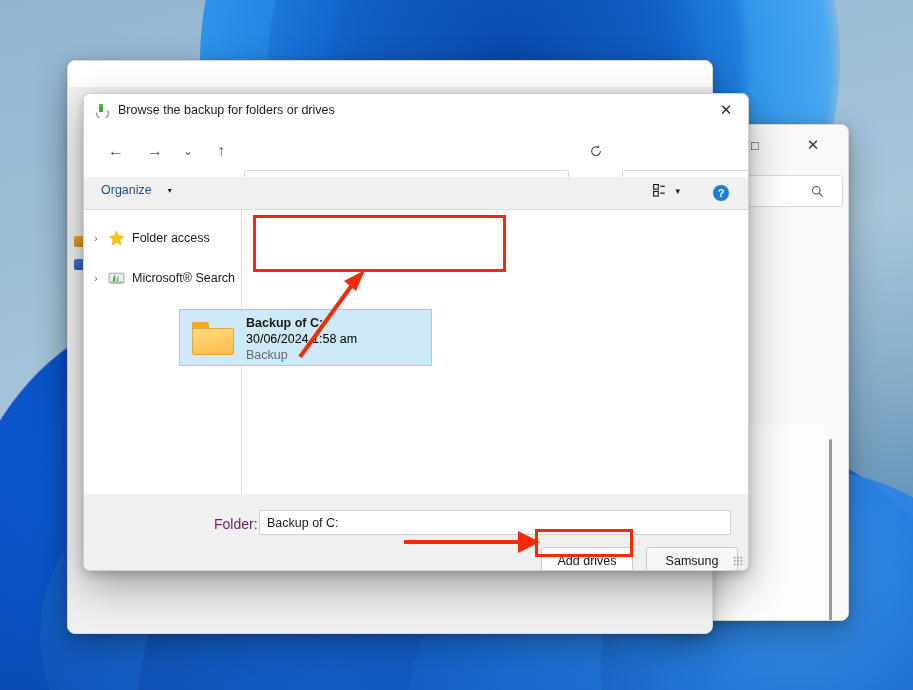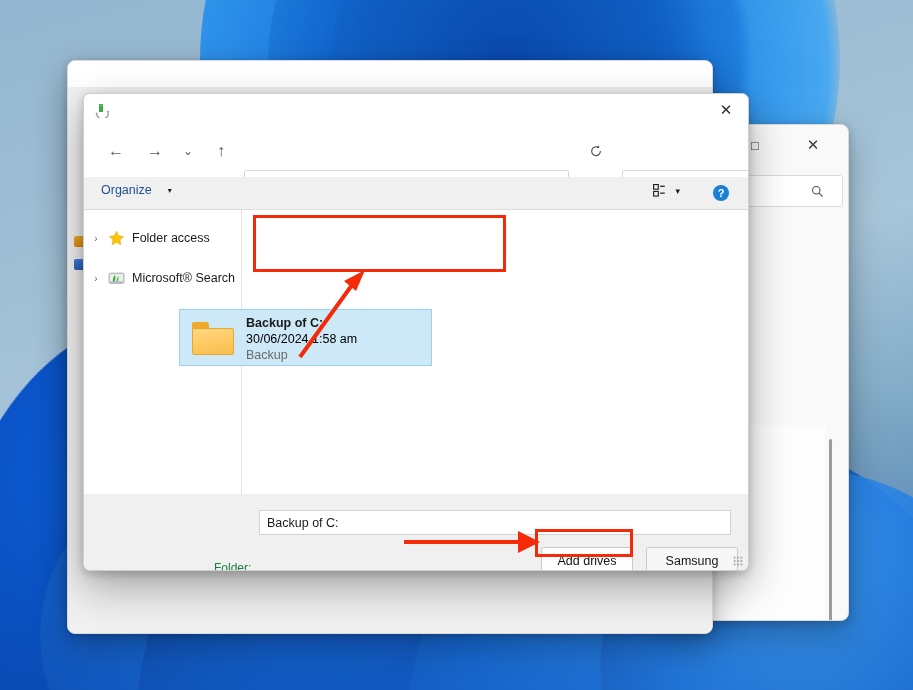--- a/index.html
+++ b/index.html
@@ -112,21 +112,21 @@
   #sel-box{position:absolute;left:95px;top:99px;width:253px;height:57px;background:#cde8f7;border:1px solid #9ad1ef;box-sizing:border-box;}
   #sel-highlight{position:absolute;left:253px;top:215px;width:253px;height:57px;border:3px solid #f42a09;box-sizing:border-box;}
   #sel-folder{position:absolute;left:12px;top:12px;width:42px;height:33px;}
   .sel-txt{position:absolute;left:66px;font-size:12.5px;color:#1a1a1a;white-space:nowrap;}
   #sel-name{top:6px;font-weight:bold;}
   #sel-date{top:22px;color:#000000;}
   #sel-type{top:38px;color:#6a6a6a;}
 
   
   #footer{position:absolute;left:0;right:0;bottom:0;height:76px;background:#f0f0f0;}
-  #folder-lbl{position:absolute;left:130px;top:22px;font-size:12px;color:#15803d;margin-top:45px;}
+  #folder-lbl{position:absolute;left:130px;top:22px;font-size:14px;color:#701a75;}
   #folder-input{position:absolute;left:175px;top:16px;width:472px;height:25px;background:#fff;border:1px solid #d2d2d2;
     box-sizing:border-box;display:flex;align-items:center;padding-left:7px;font-size:12.5px;color:#1a1a1a;}
   .foot-btn{position:absolute;top:53px;height:25px;width:90px;border:1px solid #c9c9c9;border-radius:3px;background:#f7f7f7;
     font-size:12.5px;color:#141414;display:flex;align-items:center;justify-content:center;}
   #btn-add{left:457px;background:#fdfdfd;}
   #btn-cancel{left:562px;}
   #add-highlight{position:absolute;left:535px;top:529px;width:98px;height:28px;border:3px solid #f42a09;box-sizing:border-box;}
   #grip{position:absolute;right:5px;bottom:4px;width:10px;height:10px;
     background:
       radial-gradient(circle at 1.5px 1.5px,#aaa 1px,transparent 1.2px) 0 0/3.4px 3.4px;}
@@ -186,20 +186,21 @@
 
   <div id="dlg-title">
     <div id="dlg-title-icon">
       <svg width="16" height="16" viewBox="0 0 16 16">
         <rect x="4" y="2" width="4" height="8" rx="0.6" fill="#3fa845"></rect>
         <rect x="4.8" y="3" width="2.4" height="1.2" fill="#7fd085"></rect>
         <path d="M1.5 10.5 A6 6 0 0 0 13.5 11.5" fill="none" stroke="#9aa0a6" stroke-width="1.5"></path>
         <path d="M11.4 8.6 l3 1 -1.2 2.6 z" fill="#9aa0a6"></path>
       </svg>
     </div>
+    <span id="dlg-title-text">Browse the backup for folders or drives</span>
     <div id="dlg-close">✕</div>
   </div>
 
   <div id="navbar">
     <div class="navbtn" id="nav-back">←</div>
     <div class="navbtn" id="nav-fwd">→</div>
     <div class="navbtn" id="nav-recent">⌄</div>
     <div class="navbtn" id="nav-up">↑</div>
 
     <div id="crumbbar">

